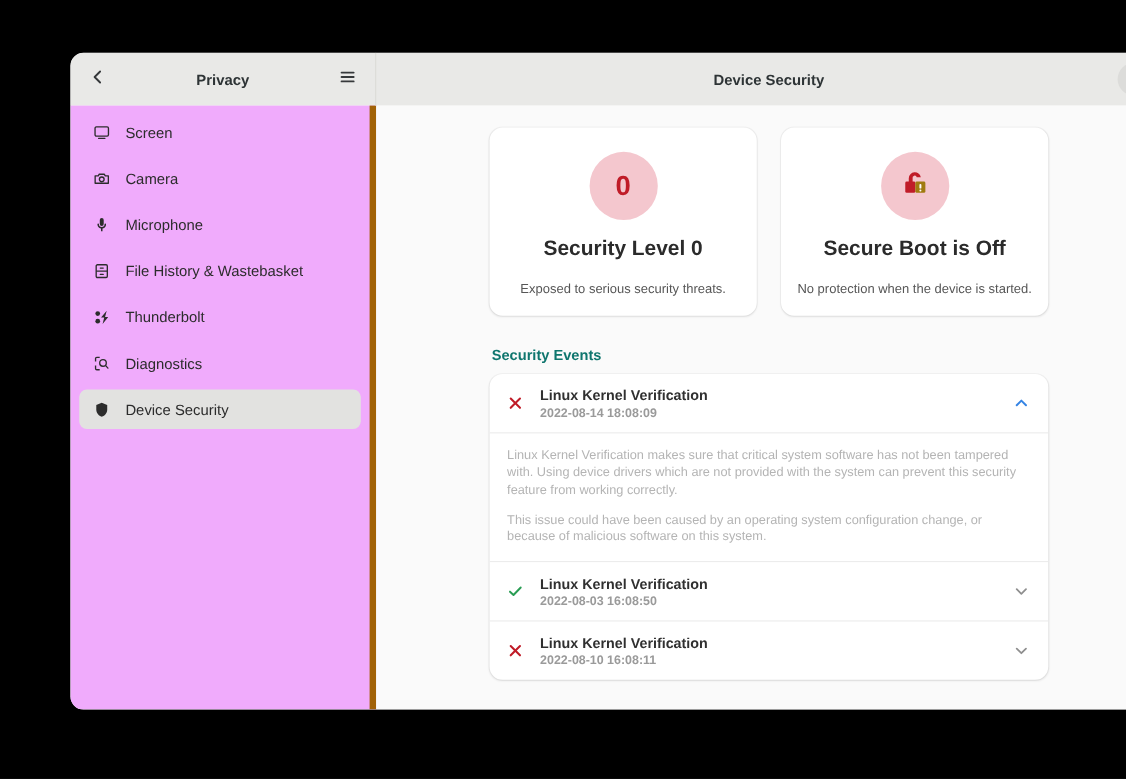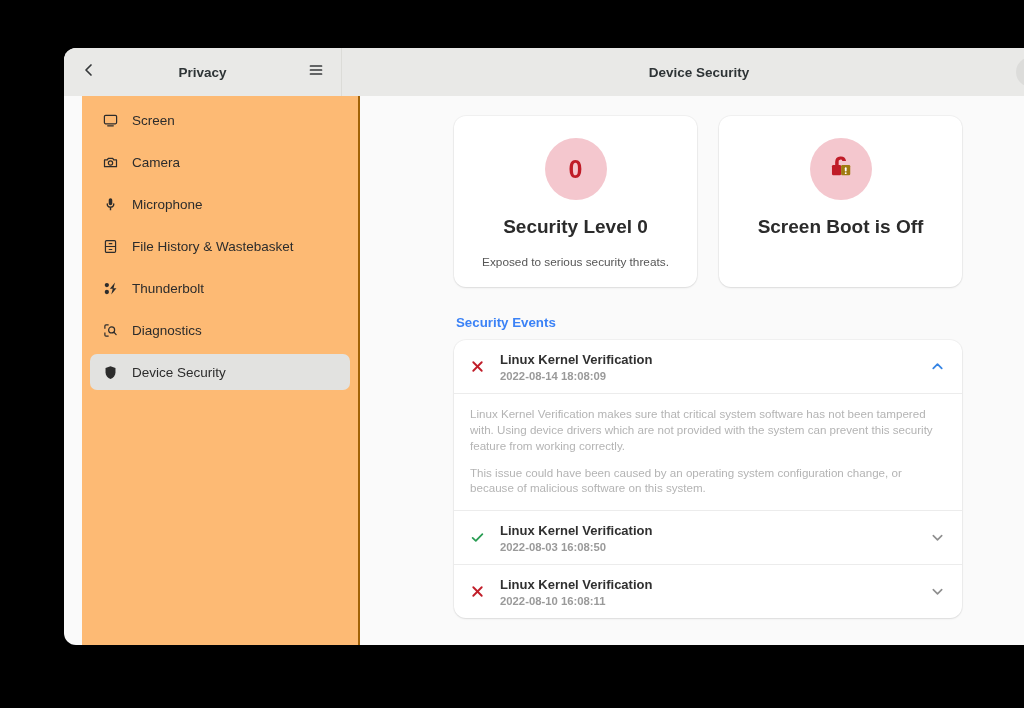--- a/index.html
+++ b/index.html
@@ -40,25 +40,24 @@
     display: flex; align-items: center; justify-content: center;
     color: #36393b; cursor: pointer; z-index: 2;
   }
   .hb-btn.right-side { margin-left: auto; }
   .close-btn { background: #dcdcda; }
   .close-btn svg { display: block; }
   
   .body { flex: 1; display: flex; min-height: 0; }
   .sidebar {
     width: 278px; flex: 0 0 278px;
-    background: #fdba74;
-    border-right: 2px solid #a16207;
+    background: #f0abfc;
+    border-right: 6px solid #a16207;
     padding: 6px 8px 0 8px;
     overflow-y: auto;
-    margin-left: 18px;
   }
   .side-item {
     display: flex; align-items: center; gap: 14px;
     height: 36px; padding: 0 12px; margin-bottom: 6px;
     border-radius: 7px; cursor: pointer;
     color: #2c2c2c; font-size: 13.5px;
   }
   .side-item .icn { width: 16px; height: 16px; display: flex; align-items: center; justify-content: center; color: #2c2c2c; flex: 0 0 16px; }
   .side-item.selected { background: #e2e2e0; }
   
@@ -71,21 +70,21 @@
     box-shadow: 0 1px 2px rgba(0,0,0,0.09), 0 0 0 1px rgba(0,0,0,0.035);
   }
   .card-circle {
     width: 62px; height: 62px; border-radius: 50%;
     background: #f4c7ce; margin: 0 auto 16px auto;
     display: flex; align-items: center; justify-content: center;
   }
   .level-num { font-size: 25px; font-weight: bold; color: #c01c28; line-height: 1; }
   .card-title { font-size: 19px; font-weight: bold; color: #2b2b2b; margin-bottom: 7px; }
   .card-sub { font-size: 11.8px; color: #565656; margin-top: 17px; }
-  .section-title { font-size: 13.3px; font-weight: bold; color: #3b82f6; margin: 28px 0 10px 2px; }
+  .section-title { font-size: 13.3px; font-weight: bold; color: #0f766e; margin: 28px 0 10px 2px; }
   .events {
     background: #ffffff; border-radius: 12px; overflow: hidden;
     box-shadow: 0 1px 2px rgba(0,0,0,0.09), 0 0 0 1px rgba(0,0,0,0.035);
   }
   .event-row {
     display: flex; align-items: center; gap: 14px;
     padding: 11px 16px 11px 14px; cursor: pointer; min-height: 50px; font-weight: bold;
   }
   .event-row + .event-row, .event-desc + .event-row { border-top: 1px solid #ececec; }
   .ev-status { width: 18px; flex: 0 0 18px; display: flex; align-items: center; justify-content: center; }
@@ -233,21 +232,22 @@
               <span>
                 <svg width="34" height="34" viewBox="0 0 32 32">
                   <path d="M10.5 15V11.3a5.2 5.2 0 0 1 10.3-.9h-3.5a1.8 1.8 0 0 0-3.5.9V15z" fill="#c01c28"></path>
                   <rect x="7.5" y="14.2" width="8.6" height="9.6" rx="1.2" fill="#c01c28"></rect>
                   <rect x="16.1" y="14.2" width="8.6" height="9.6" rx="1.2" fill="#a07b10"></rect>
                   <rect x="19.6" y="16.3" width="1.7" height="3.9" rx="0.8" fill="#ffffff"></rect>
                   <rect x="19.6" y="20.9" width="1.7" height="1.7" rx="0.8" fill="#ffffff"></rect>
                 </svg>
               </span>
             </div>
-            <div class="card-title">Screen Boot is Off</div>
+            <div class="card-title">Secure Boot is Off</div>
+            <div class="card-sub">No protection when the device is started.</div>
           </div>
 
         </div>
 
         <div class="section-title">Security Events</div>
 
         <div class="events">
 
           <div class="event-row">
             <span class="ev-status">

